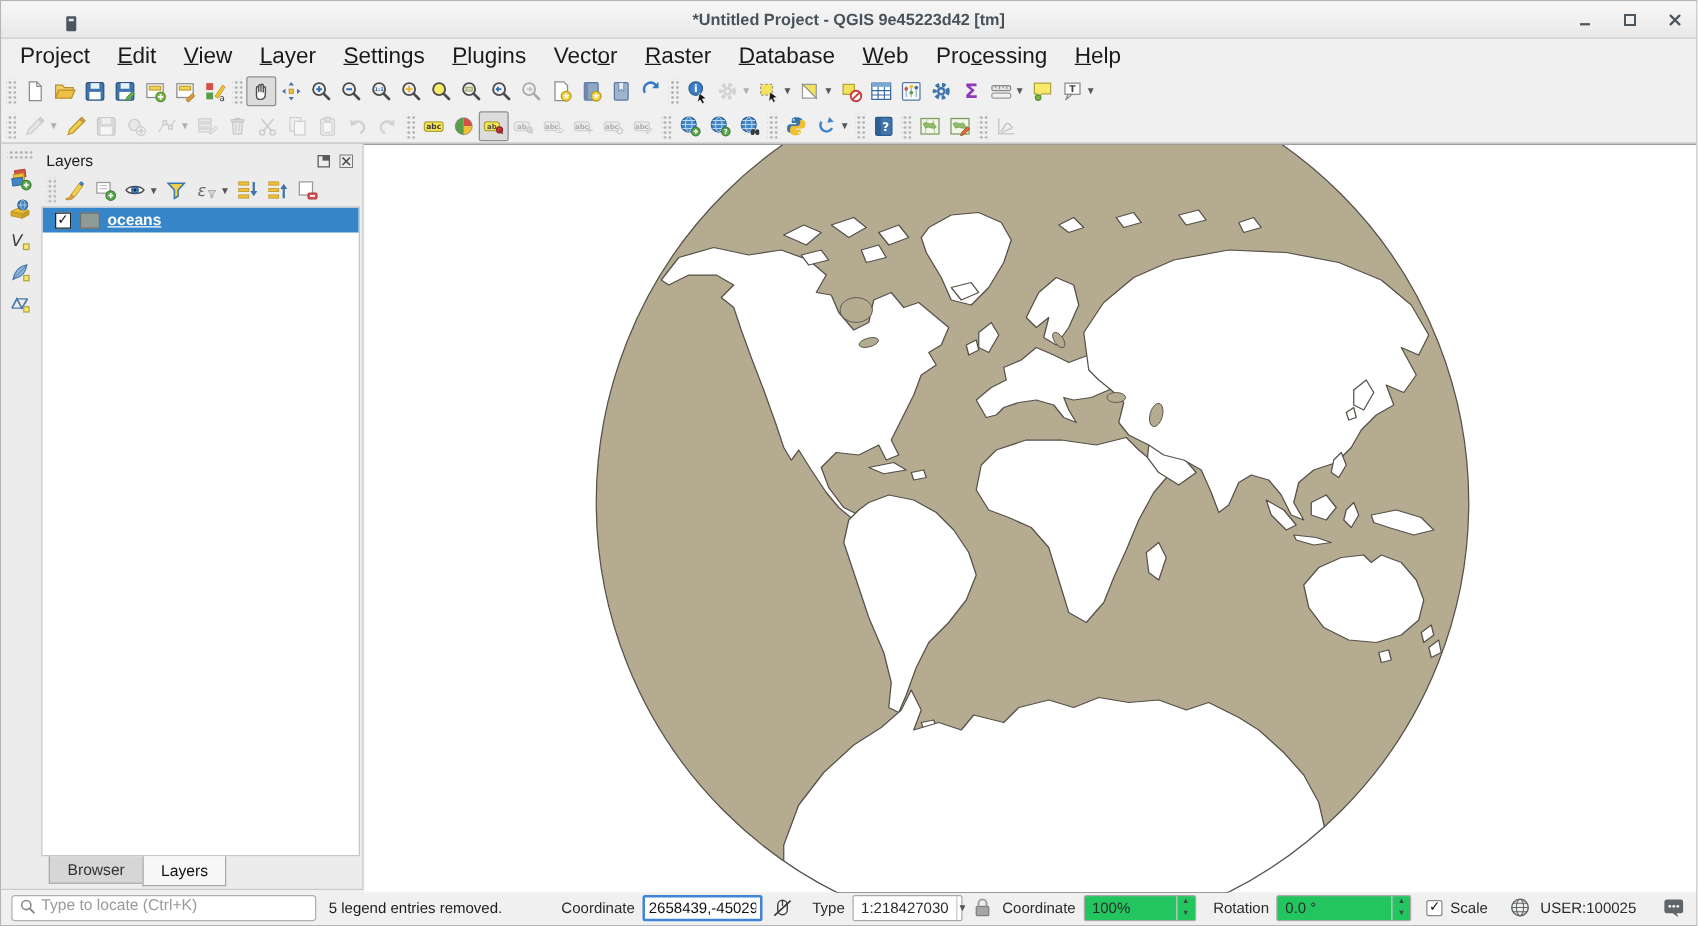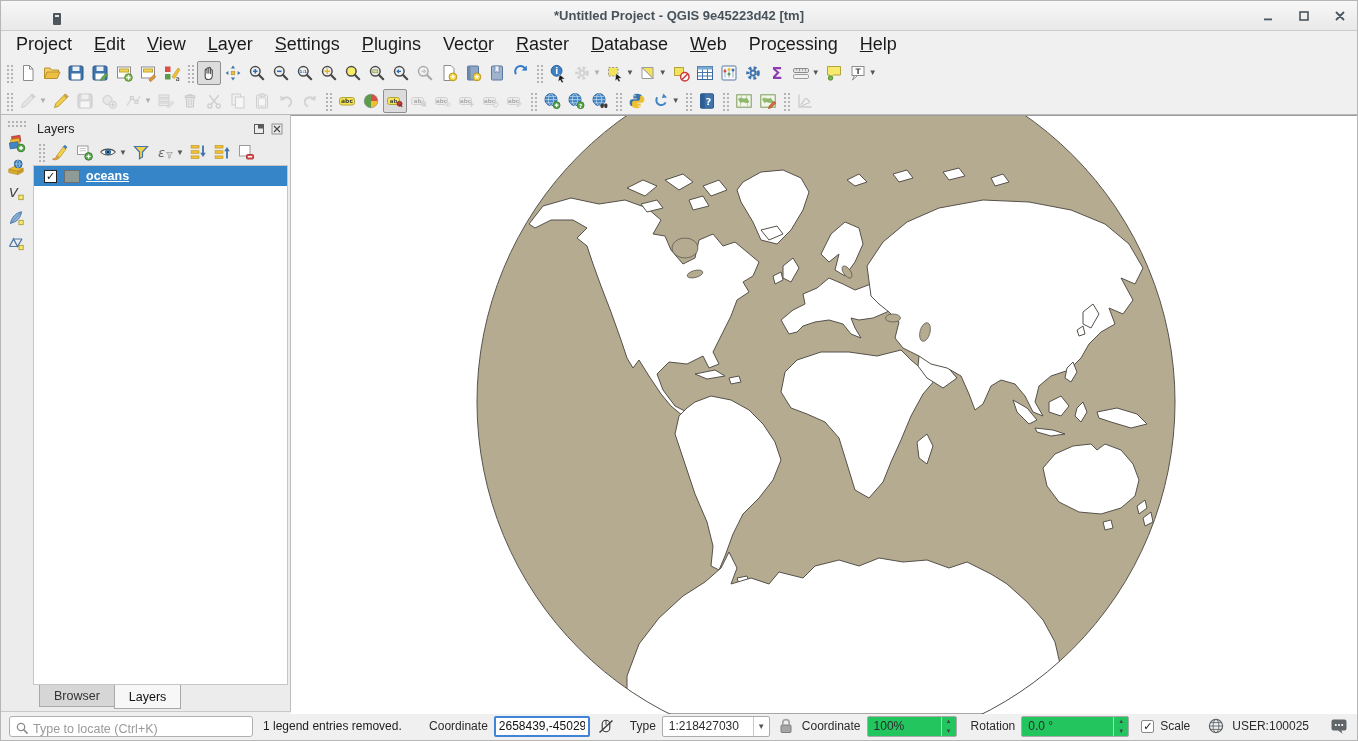--- a/index.html
+++ b/index.html
@@ -57,21 +57,21 @@
   .ptab { height:22px; padding:0 14px; border:1px solid #a9a9a9; border-top:none; background:#d6d6d6;
           font-size:12.5px; color:#333; display:flex; align-items:center; }
   .ptab.active { background:#f7f7f7; color:#111; position:relative; z-index:2; height:24px; }
   .ptab + .ptab { margin-left:-1px; }
   .canvas-wrap { flex:1; background:#fff; border-top:1px solid #9d9d9d; position:relative; }
 
   
   .statusbar { height:29px; background:#f0f0f0; border-top:1px solid #c9c9c9; display:flex; align-items:center;
                padding:0 8px; gap:6px; flex:none; font-size:12px; color:#2b2b2b; }
   .locator { width:244px; height:21px; background:#fff; border:1px solid #b0b0b0; border-radius:3px;
-             display:flex; align-items:flex-end; padding:0 4px; gap:3px; }
+             display:flex; align-items:flex-start; padding:0 4px; gap:3px; }
   .locator input { border:none; outline:none; flex:1; font-size:12.5px; font-family:inherit; color:#333; background:transparent; }
   .locator input::placeholder { color:#9a9a9a; }
   .status-msg { margin-left:4px; flex:1; color:#1d1d1d; }
   .coord-input { width:96px; height:21px; border:2px solid #3f84d6; border-radius:2px; background:#fff;
                  font-size:12px; font-family:inherit; padding:0 3px; color:#111; outline:none; }
   .combo { height:21px; background:#fff; border:1px solid #ababab; border-radius:2px; display:flex; align-items:center; }
   .combo .val { padding:0 6px; }
   .combo .arrow { width:16px; height:100%; border-left:1px solid #c9c9c9; display:flex; align-items:center;
                   justify-content:center; font-size:8px; color:#555; }
   .spin { height:21px; background:#22c55e; border:1px solid #ababab; border-radius:2px; display:flex; align-items:center; }
@@ -969,32 +969,32 @@
   <div class="statusbar">
     <div class="locator">
       <span class="sb-icon" style="width:16px;height:16px">
           <svg width="16" height="16" viewBox="0 0 20 20">
             <circle cx="8.8" cy="8.8" r="4.6" fill="none" stroke="#8a8a8a" stroke-width="1.6"></circle>
             <line x1="12.2" y1="12.2" x2="16.4" y2="16.4" stroke="#8a8a8a" stroke-width="2" stroke-linecap="round"></line>
           </svg>
         </span>
       <input placeholder="Type to locate (Ctrl+K)" style="">
     </div>
-    <span class="status-msg">1 legend entries removed.</span>
+    <span class="status-msg">5 legend entries removed.</span>
     <span class="sb-label">Coordinate</span>
     <input class="coord-input" value="2658439,-4502993" style="">
     <span class="sb-icon">
         <svg width="20" height="20" viewBox="0 0 20 20">
           <rect x="6.2" y="4.2" width="7.6" height="11.6" rx="3.8" fill="#f5f5f5" stroke="#3a3a3a" stroke-width="1.1"></rect>
           <path d="M10 4.2v4.6" stroke="#3a3a3a"></path>
           <path d="M3.5 16.5L16.5 4.5" stroke="#3a3a3a" stroke-width="1.4"></path>
         </svg>
       </span>
     <span class="sb-label" style="margin-left:8px">Type</span>
-    <div class="combo" style="width:108px">
+    <div class="combo" style="width:88px">
       <span class="val" style="flex:1">1:218427030</span>
       <span class="arrow">▼</span>
     </div>
     <span class="sb-icon">
         <svg width="20" height="20" viewBox="0 0 20 20">
           <rect x="5" y="9" width="10" height="7.5" rx="1" fill="#a5a5a5" stroke="#7e7e7e"></rect>
           <path d="M6.8 9V6.8a3.2 3.2 0 016.4 0V9" fill="none" stroke="#a5a5a5" stroke-width="1.7"></path>
         </svg>
       </span>
     <span class="sb-label">Coordinate</span>

